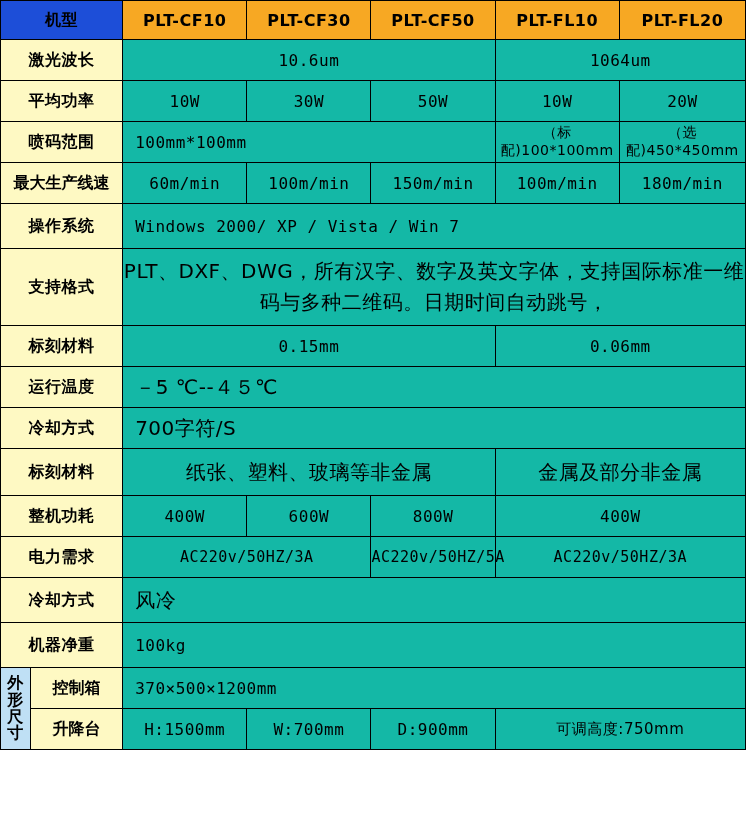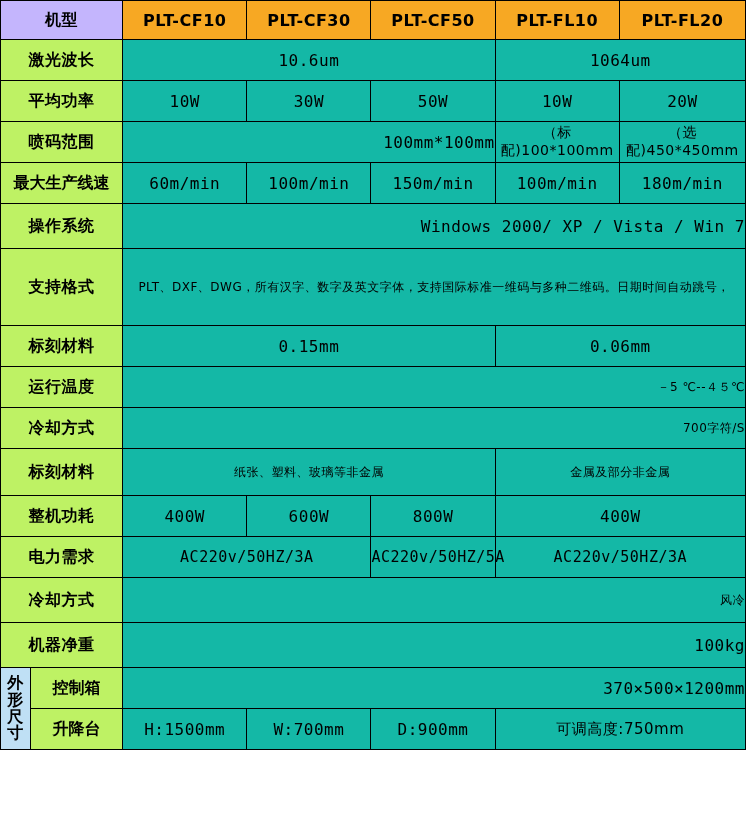--- a/index.html
+++ b/index.html
@@ -30,45 +30,45 @@
   
   .hdr {
     background: #f5a623;
     background: #f7a823;
     font-weight: bold;
     height: 38px;
     font-size: 17px;
     letter-spacing: 1px;
   }
   .hdr.first {
-    background: #c4b5fd;
+    background: #1d4ed8;
   }
   
   .lbl {
-    background: #bef264;
+    background: #fef9c3;
     font-weight: bold;
     font-size: 16px;
     letter-spacing: 1px;
   }
   .lbl.small {
     font-size: 16px;
     letter-spacing: 0px;
   }
   .val {
     background: #14b8a6;
     font-family: "DejaVu Sans Mono", "Liberation Mono", monospace;
     font-size: 15px;
   }
   .val.cjk {
     font-family: "DejaVu Sans", "Liberation Sans", sans-serif;
-    font-size: 12px;
+    font-size: 20px;
   }
   .val.left {
-    text-align: right;
-    padding-left: 25px;
+    text-align: left;
+    padding-left: 12px;
   }
   .val.tiny {
     font-size: 14px;
     font-family: "DejaVu Sans", "Liberation Sans", sans-serif;
   }
   .val.xsmall {
     font-size: 15px;
   }
   .row-h38 td { height: 38px; }
   .row-h40 td { height: 40px; }

